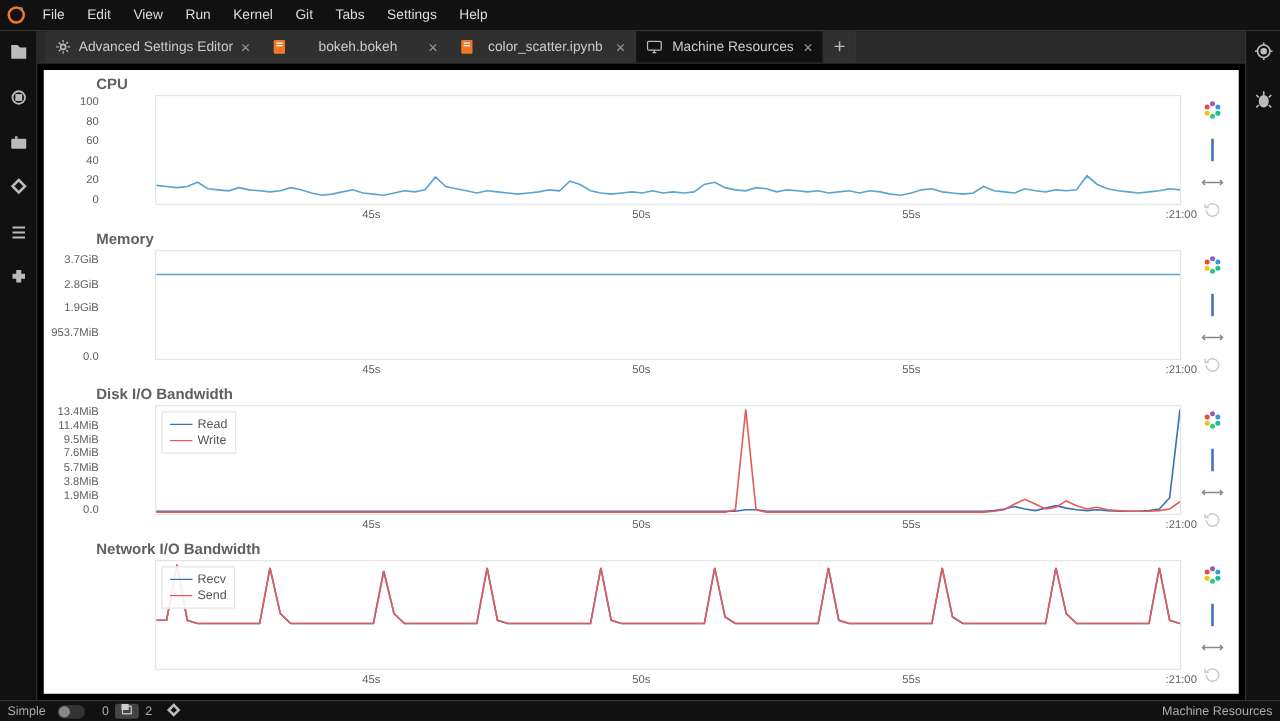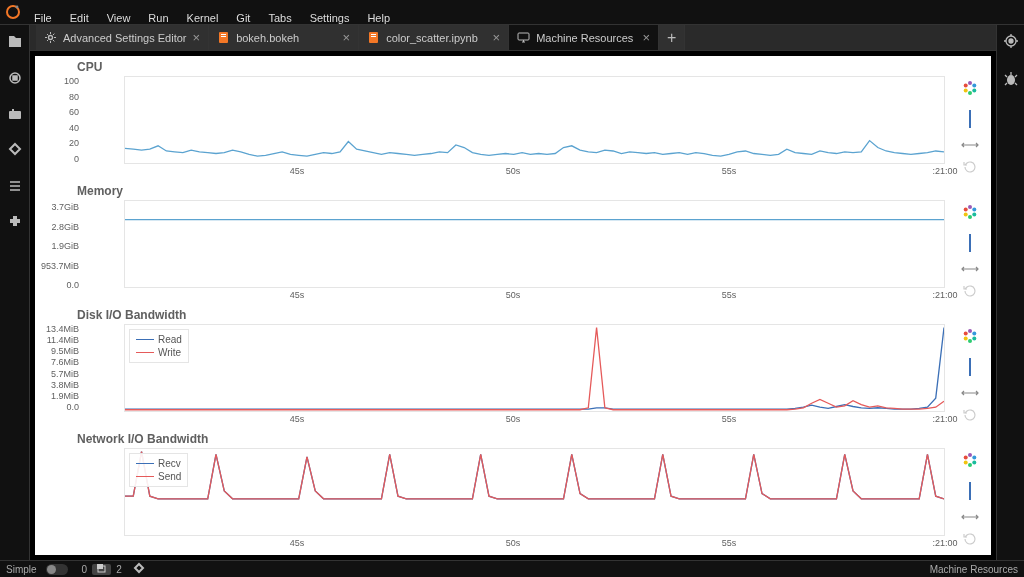--- a/index.html
+++ b/index.html
@@ -1,18 +1,18 @@
 <!DOCTYPE html>
 <html><head>
 <meta charset="utf-8">
 <style>
   * { box-sizing: border-box; margin: 0; padding: 0; }
   html, body { width: 1024px; height: 577px; overflow: hidden; font-family: "Helvetica Neue", Arial, sans-serif; background:#111; color:#ccc; }
   
-  .menubar { height:25px; background:#111; display:flex; align-items:flex-end; border-bottom:1px solid #333; }
+  .menubar { height:25px; background:#111; display:flex; align-items:center; border-bottom:1px solid #333; }
   .logo { width:25px; height:25px; display:flex; align-items:center; justify-content:center; }
   .menubar .menu-item { font-size:11px; color:#ddd; padding:0 9px; cursor:default; }
   
   .leftbar { position:absolute; top:25px; left:0; bottom:17px; width:30px; background:#111; border-right:1px solid #333; display:flex; flex-direction:column; align-items:center; padding-top:8px; gap:18px; }
   .leftbar .ico { width:18px; height:18px; color:#bbb; cursor:pointer; display:flex; align-items:center; justify-content:center; }
   
   .rightbar { position:absolute; top:25px; right:0; bottom:17px; width:28px; background:#111; border-left:1px solid #333; display:flex; flex-direction:column; align-items:center; padding-top:8px; gap:18px;}
   
   .tabbar { position:absolute; top:25px; left:30px; right:28px; height:26px; background:#2a2a2a; display:flex; align-items:stretch; border-bottom:1px solid #333; padding-left:6px; }
   .tab { display:flex; align-items:center; padding:0 8px; font-size:11px; color:#ccc; border-right:1px solid #333; min-width:150px; max-width:180px; gap:6px; background:#303030; cursor:pointer;}
@@ -110,21 +110,21 @@
         <circle cx="8" cy="8" r="2" fill="#bbb"></circle>
         <path d="M8 1v2M8 13v2M1 8h2M13 8h2"></path>
       </svg></div>
   <div class="ico"><svg width="16" height="16" fill="#bbb">
         <ellipse cx="8" cy="9" rx="4" ry="5"></ellipse>
         <path d="M4 6l-2-2M12 6l2-2M4 12l-2 2M12 12l2 2M8 4V1" stroke="#bbb" stroke-width="1.3"></path>
       </svg></div>
 </div>
 
 <div class="tabbar">
-  <div id="tabs-host" style="display:flex;">
+  <div id="tabs-host" style="display:flex;text-align:center;">
       <div class="tab">
         <span class="tab-ico"><svg width="13" height="13" fill="#bbb">
             <circle cx="6.5" cy="6.5" r="2" fill="none" stroke="#bbb" stroke-width="1.3"></circle>
             <path d="M6.5 1v2M6.5 10v2M1 6.5h2M10 6.5h2M3 3l1.4 1.4M9 9l1.4 1.4M3 10l1.4-1.4M9 4l1.4-1.4" stroke="#bbb"></path>
           </svg></span>
     <span class="tab-label">Advanced Settings Editor</span>
     <span class="close">×</span>
       </div>
       <div class="tab">
         <span class="tab-ico"><svg width="13" height="13">

